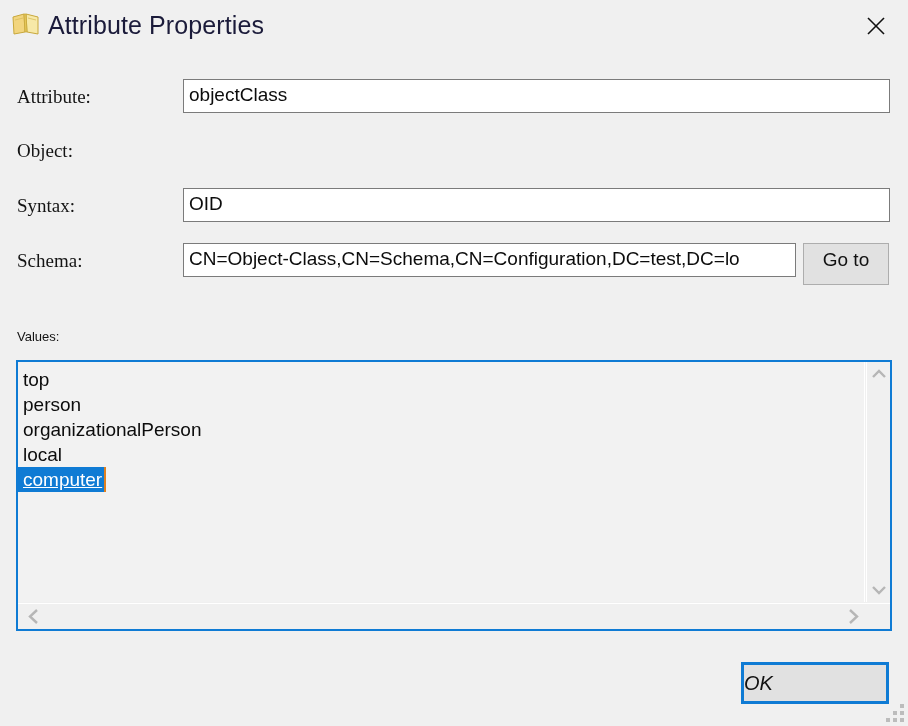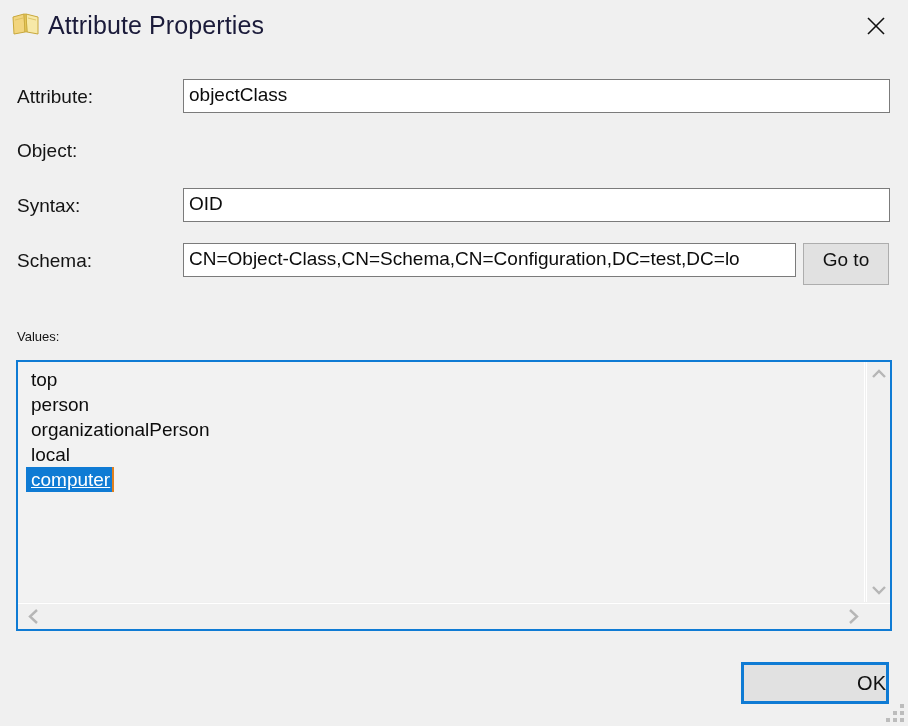--- a/index.html
+++ b/index.html
@@ -53,20 +53,21 @@
     height: 34px;
   }
   .form-label {
     position: absolute;
     left: 17px;
     top: 6px;
     font-size: 19px;
     line-height: 24px;
     color: #141414;
     white-space: nowrap;
+    font-family: Liberation Serif, serif;
   }
   .form-input {
     position: absolute;
     left: 183px;
     top: 0;
     height: 34px;
     box-sizing: border-box;
     background: #ffffff;
     border: 1px solid #7b7b7b;
     font-family: "Liberation Sans", sans-serif;
@@ -131,21 +132,20 @@
     box-sizing: border-box;
   }
   .value-item {
     font-size: 19px;
     line-height: 25px;
     height: 25px;
     padding-left: 5px;
     color: #0c0c0c;
     white-space: nowrap;
     cursor: default;
-    margin-left: 8px;
   }
   .value-item.selected {
     background: #0f7bd4;
     color: #ffffff;
     display: inline-block;
     padding-right: 2px;
     border-right: 2px solid #e08020;
     text-decoration: underline;
   }
   .selected-wrap { height: 25px; }
@@ -192,23 +192,24 @@
   #ok-button {
     position: absolute;
     left: 741px; top: 662px;
     width: 148px; height: 42px;
     box-sizing: border-box;
     background: #e1e1e1;
     border: 3px solid #0f7bd4;
     font-family: "Liberation Sans", sans-serif;
     font-size: 20px;
     color: #111111;
-    text-align: right;
+    text-align: left;
     line-height: 36px;
     cursor: default;
+    font-style: italic;
   }
 
   
   #resize-grip {
     position: absolute;
     right: 4px; bottom: 4px;
     width: 18px; height: 18px;
   }
   #resize-grip i {
     position: absolute;

